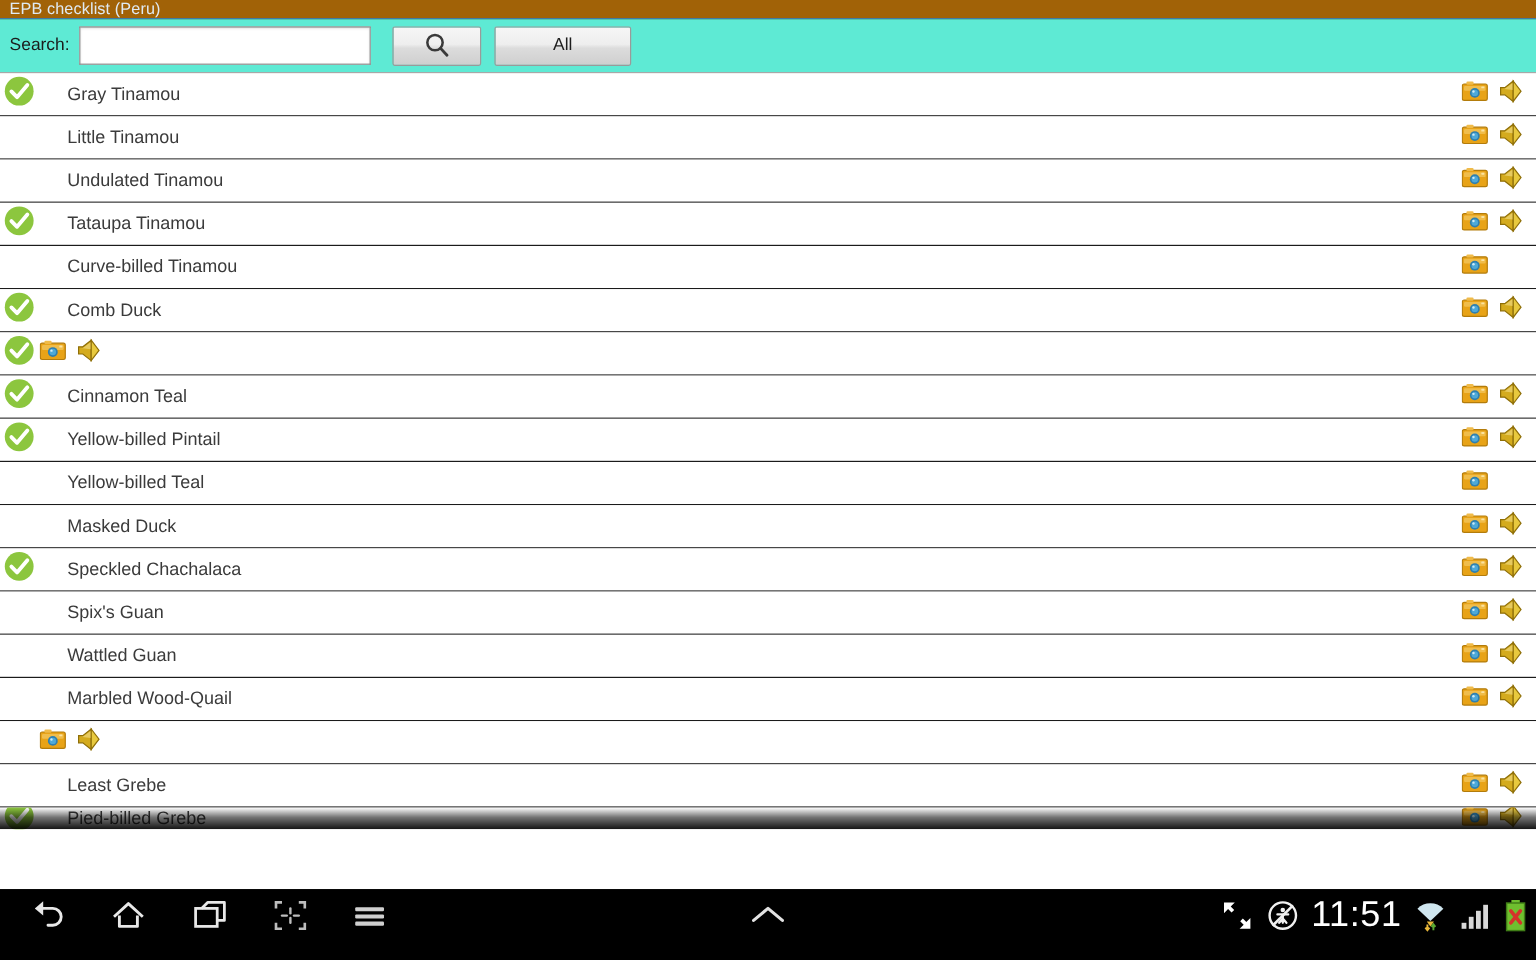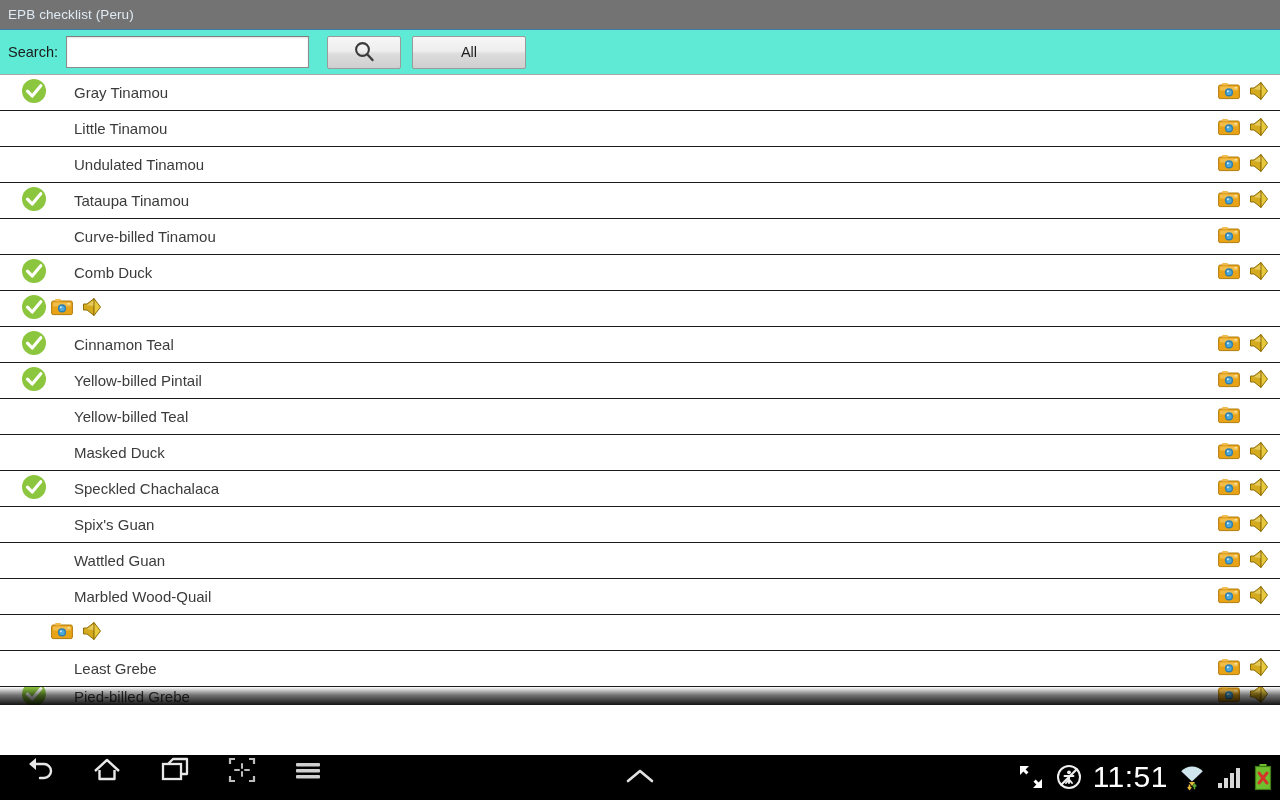--- a/index.html
+++ b/index.html
@@ -10,22 +10,22 @@
   body {
     width: 1280px;
     height: 800px;
     overflow: hidden;
     font-family: "Liberation Sans", sans-serif;
     -webkit-font-smoothing: antialiased;
   }
 
   
   .titlebar {
-    height: 30px;
-    background: #737373;
+    height: 16px;
+    background: #a16207;
     border-bottom: 1px solid #3f7ba6;
     display: flex;
     align-items: center;
     box-sizing: border-box;
     padding-left: 8px;
   }
   .titlebar-text {
     color: #dfeaf3;
     font-size: 13.5px;
     letter-spacing: .1px;
@@ -87,21 +87,20 @@
     position: relative;
   }
   .row {
     height: 36px;
     border-bottom: 1px solid #1b1b1b;
     display: flex;
     align-items: center;
     box-sizing: border-box;
     background: #fff;
     position: relative;
-    padding-left: 18px;
   }
   .row-check {
     width: 30px;
     min-width: 30px;
     display: flex;
     align-items: center;
     justify-content: center;
     margin-left: 1px;
   }
   .check-badge { display:block; }
@@ -135,21 +134,21 @@
     left: 0; right: 0; top: 0; bottom: 0;
     background: linear-gradient(to bottom, rgba(0,0,0,0) 0%, rgba(0,0,0,.55) 45%, rgba(0,0,0,.92) 100%);
     pointer-events: none;
   }
 
   
   .navbar {
     height: 44px;
     background: #000000;
     display: flex;
-    align-items: flex-start;
+    align-items: center;
     position: relative;
     box-sizing: border-box;
   }
   .nav-left {
     display: flex;
     align-items: center;
     gap: 34px;
     padding-left: 22px;
   }
   .nav-center {

